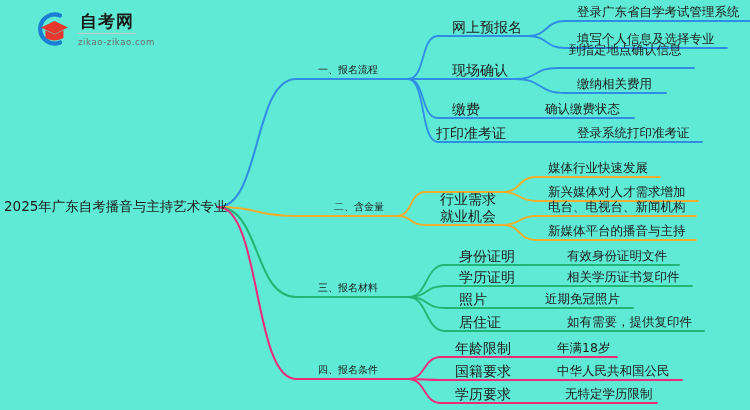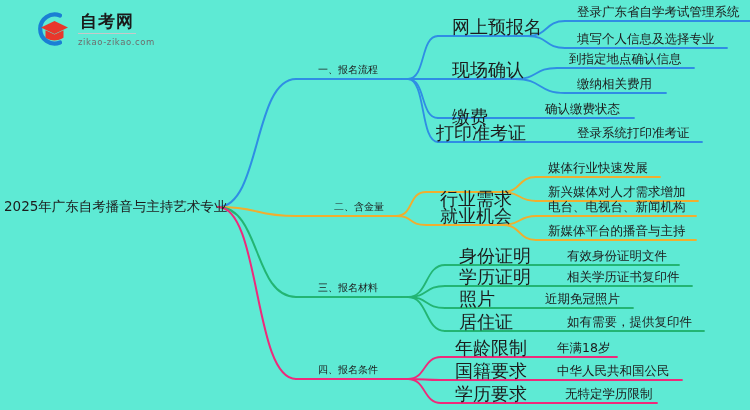--- a/index.html
+++ b/index.html
@@ -75,21 +75,21 @@
   }
   .node-root {
     font-size: 13.5px;
     transform: translateY(-50%);
   }
   .node-l2 {
     font-size: 10px;
     transform: translateY(-50%);
   }
   .node-l3 {
-    font-size: 18px;
+    font-size: 14px;
     transform: translateY(-50%);
   }
   .node-l4 {
     font-size: 12.5px;
     transform: translateY(-50%);
   }
 </style>
 </head>
 <body>
 
@@ -197,23 +197,23 @@
     </div>
   </div>
 
   <div id="nodes">
       <div class="node node-root" style="left: 4px; top: 207px;">2025年广东自考播音与主持艺术专业</div>
       <div class="node node-l2" style="left: 318px; top: 70px;">一、报名流程</div>
       <div class="node node-l3" style="left: 452px; top: 27px;">网上预报名</div>
       <div class="node node-l4" style="left: 577px; top: 12px;">登录广东省自学考试管理系统</div>
       <div class="node node-l4" style="left: 577px; top: 39px;">填写个人信息及选择专业</div>
       <div class="node node-l3" style="left: 452px; top: 70px;">现场确认</div>
-      <div class="node node-l4" style="left: 569px; top: 59px; text-align: right;">到指定地点确认信息</div>
+      <div class="node node-l4" style="left: 569px; top: 50px; text-align: right;">到指定地点确认信息</div>
       <div class="node node-l4" style="left: 577px; top: 84px;">缴纳相关费用</div>
-      <div class="node node-l3" style="left: 452px; top: 117px;">缴费</div>
+      <div class="node node-l3" style="left: 452px; top: 109px;">缴费</div>
       <div class="node node-l4" style="left: 545px; top: 109px;">确认缴费状态</div>
       <div class="node node-l3" style="left: 436px; top: 133px;">打印准考证</div>
       <div class="node node-l4" style="left: 577px; top: 133px;">登录系统打印准考证</div>
       <div class="node node-l2" style="left: 334px; top: 207px;">二、含金量</div>
       <div class="node node-l3" style="left: 440px; top: 183px; margin-top: 16px;">行业需求</div>
       <div class="node node-l4" style="left: 548px; top: 168px;">媒体行业快速发展</div>
       <div class="node node-l4" style="left: 548px; top: 192px;">新兴媒体对人才需求增加</div>
       <div class="node node-l3" style="left: 440px; top: 216px;">就业机会</div>
       <div class="node node-l4" style="left: 548px; top: 207px;">电台、电视台、新闻机构</div>
       <div class="node node-l4" style="left: 548px; top: 231px;">新媒体平台的播音与主持</div>

